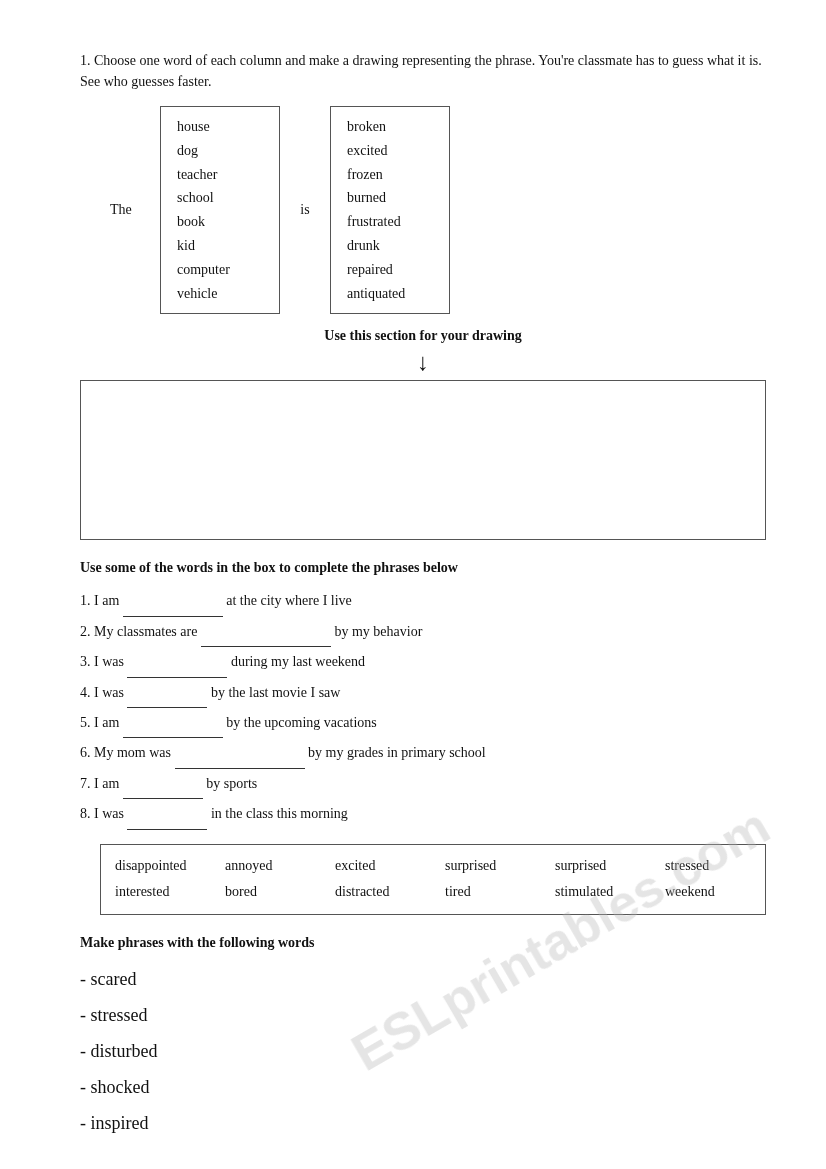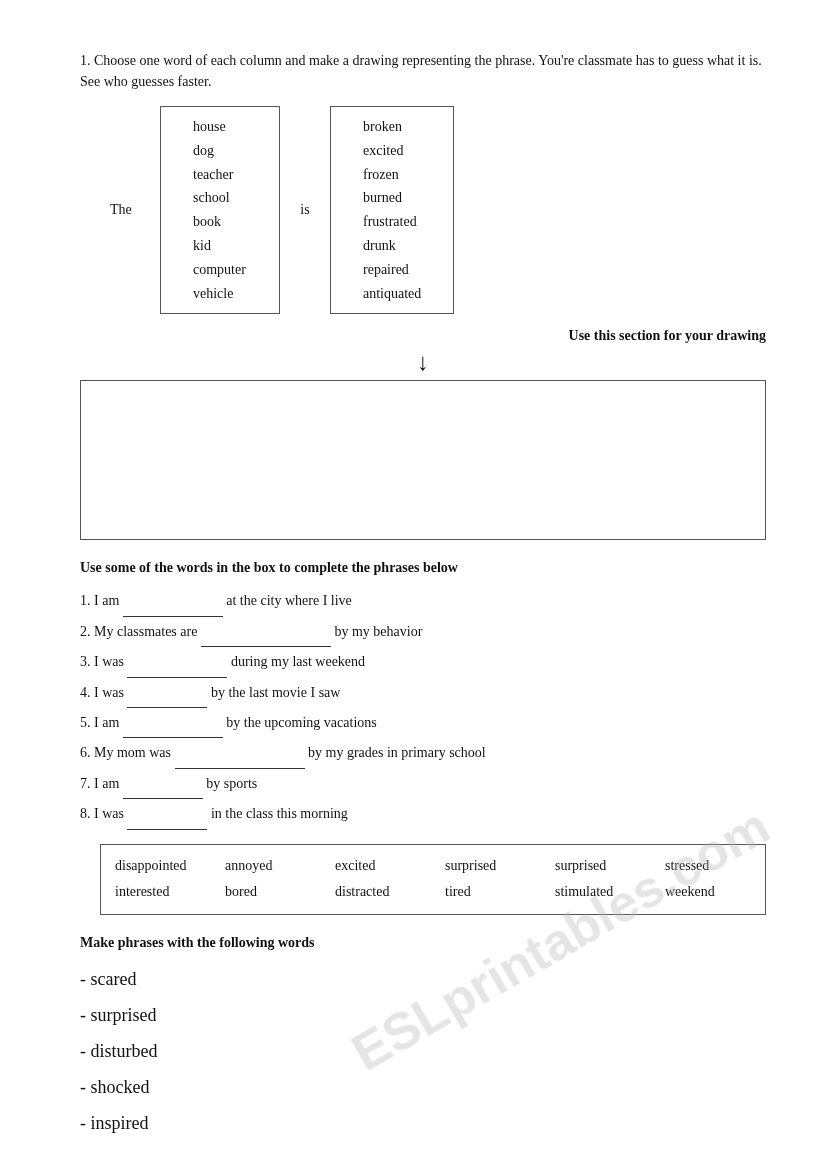--- a/index.html
+++ b/index.html
@@ -35,34 +35,34 @@
       margin-left: 30px;
     }
 
     .ex1-label {
       font-size: 14px;
       min-width: 40px;
     }
 
     .ex1-box {
       border: 1px solid #555;
-      padding: 8px 32px;
+      padding: 8px 16px;
       min-width: 120px;
       font-size: 14px;
       line-height: 1.7;
     }
 
     .ex1-is {
       font-size: 14px;
       min-width: 30px;
       text-align: center;
     }
 
     .drawing-label {
-      text-align: right;
+      text-align: center;
       font-weight: bold;
       font-size: 14px;
       margin-bottom: 6px;
     }
 
     .arrow-down {
       text-align: center;
       font-size: 24px;
       margin-bottom: 6px;
       line-height: 1;
@@ -223,20 +223,20 @@
       <span>stimulated</span>
       <span>weekend</span>
     </div>
   </div>
 </div>
 
 <div class="section">
   <div class="make-phrases-title">Make phrases with the following words</div>
   <ul class="make-phrases-list">
     <li>- scared</li>
-    <li>- surprised</li>
+    <li>- stressed</li>
     <li>- disturbed</li>
     <li>- shocked</li>
     <li>- inspired</li>
   </ul>
 </div>
 
 <div class="watermark">ESLprintables.com</div>
 
 </body></html>

